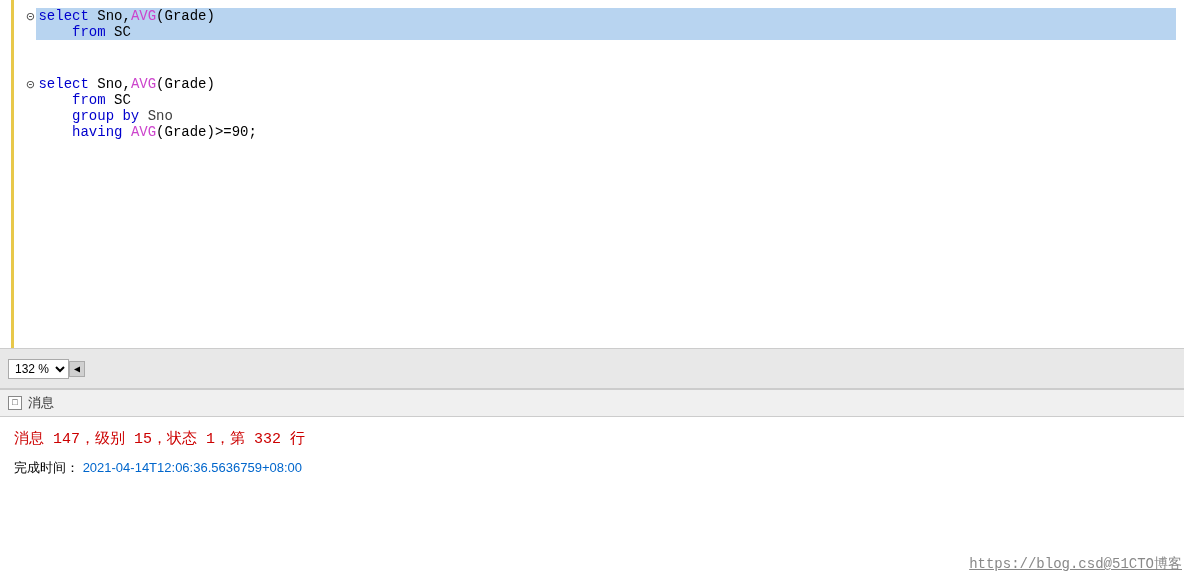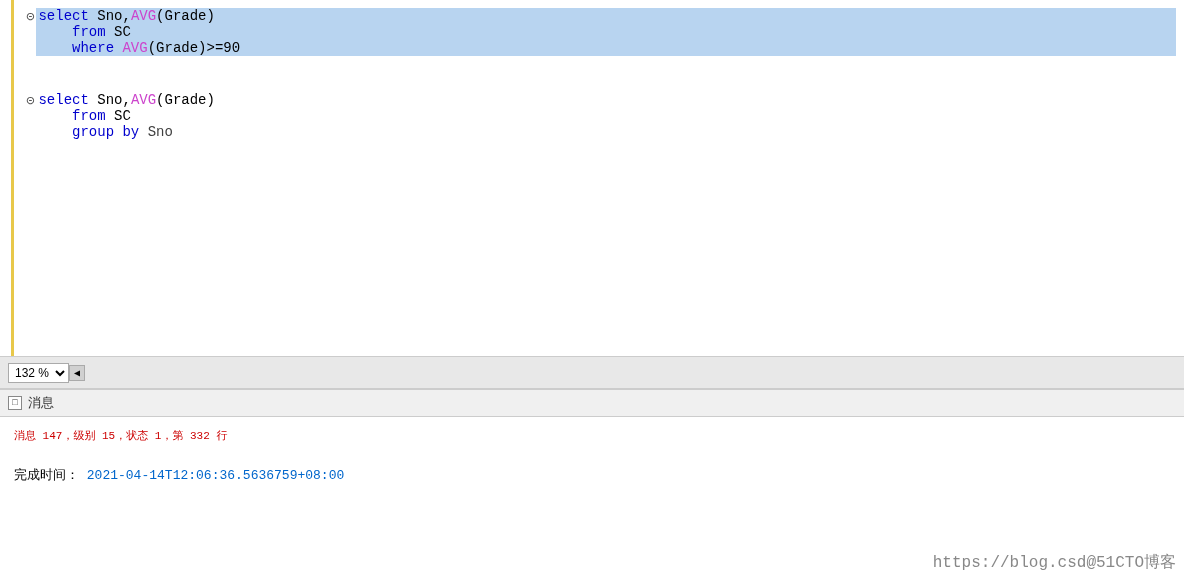--- a/index.html
+++ b/index.html
@@ -37,21 +37,21 @@
       position: relative;
     }
 
     .code-block {
       margin-bottom: 20px;
       position: relative;
     }
 
     
     .status-bar {
-      height: 32px;
+      height: 40px;
       background: #e8e8e8;
       border-bottom: 1px solid #cccccc;
       display: flex;
       align-items: center;
       padding: 0 8px;
       gap: 0;
     }
 
     .zoom-select {
       border: 1px solid #aaa;
@@ -105,46 +105,47 @@
     }
 
     .messages-content {
       padding: 10px 14px;
       flex: 1;
       overflow: auto;
     }
 
     .msg-error-line {
       color: #cc0000;
-      font-size: 11px;
+      font-size: 15px;
       line-height: 1.7;
     }
 
     .msg-complete-time {
       color: #000000;
       font-size: 13px;
-      margin-top: 20px;
-      font-family: Liberation Mono, monospace;
+      margin-top: 6px;
+      font-family: Liberation Sans, sans-serif;
     }
 
     .msg-complete-label {
       color: #000000;
     }
 
     .msg-complete-value {
       color: #0000cc;
     }
 
     
     .watermark {
       position: absolute;
       bottom: 6px;
-      right: 8px;
-      font-size: 16px;
+      right: 2px;
+      font-size: 14px;
       color: #888888;
+      text-decoration: underline;
     }
 
     .hl-line {
       background-color: #b8d4f0;
       display: block;
       padding: 0 2px;
     }
 
     .normal-line {
       display: block;
@@ -167,41 +168,41 @@
     <div class="code-block">
       <div style="display:flex; align-items:flex-start;">
         <span class="block-minus">⊝</span>
         <div style="flex:1;">
           <div class="hl-line">
             <span style="color:#0000cd;">select</span><span style="color:#000;"> Sno,</span><span style="color:#cc44cc;">AVG</span><span style="color:#000;">(Grade)</span>
           </div>
           <div class="hl-line">
             <span style="color:#000;">&nbsp;&nbsp;&nbsp;&nbsp;</span><span style="color:#0000cd;">from</span><span style="color:#000;"> SC</span>
           </div>
-          <div class="hl-line">
-            <span style="color:#000;">&nbsp;&nbsp;&nbsp;&nbsp;</span><span style="color:#0000cd;">where</span><span style="color:#000;"> </span><span style="color:#cc44cc;">AVG</span><span style="color:#000;">(Grade)&gt;=90</span>
-          </div>
         </div>
       </div>
     </div>
 
     <div style="height: 16px;"></div>
 
     <div class="code-block">
       <div style="display:flex; align-items:flex-start;">
         <span class="block-minus">⊝</span>
         <div style="flex:1;">
           <div class="normal-line">
             <span style="color:#0000cd;">select</span><span style="color:#000;"> Sno,</span><span style="color:#cc44cc;">AVG</span><span style="color:#000;">(Grade)</span>
           </div>
           <div class="normal-line">
             <span style="color:#000;">&nbsp;&nbsp;&nbsp;&nbsp;</span><span style="color:#0000cd;">from</span><span style="color:#000;"> SC</span>
           </div>
           <div class="normal-line">
             <span style="color:#000;">&nbsp;&nbsp;&nbsp;&nbsp;</span><span style="color:#0000cd;">group by</span><span style="color:#404040;"> Sno</span>
+          </div>
+          <div class="normal-line">
+            <span style="color:#000;">&nbsp;&nbsp;&nbsp;&nbsp;</span><span style="color:#0000cd;">having</span><span style="color:#000;"> </span><span style="color:#cc44cc;">AVG</span><span style="color:#000;">(Grade)&gt;=90;</span>
           </div>
         </div>
       </div>
     </div>
 
   </div>
 </div>
 
 <div class="status-bar">
   <select class="zoom-select">

